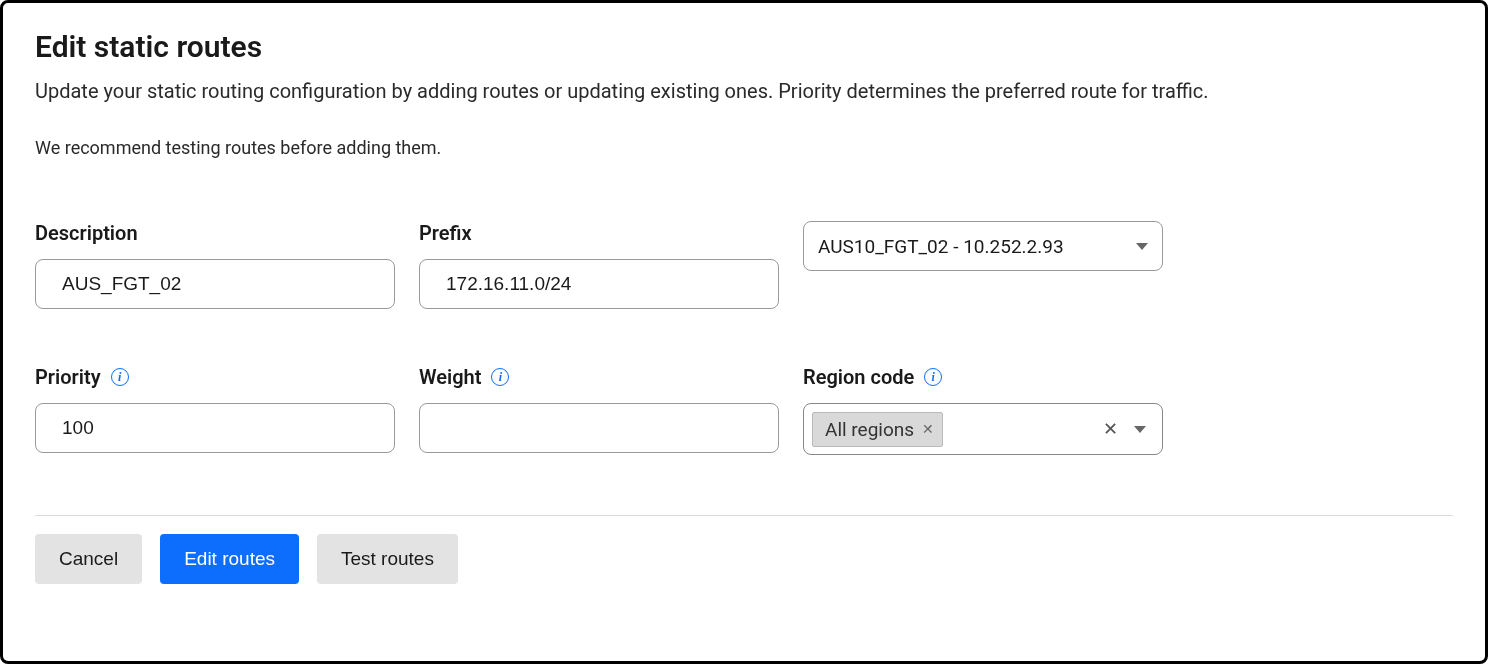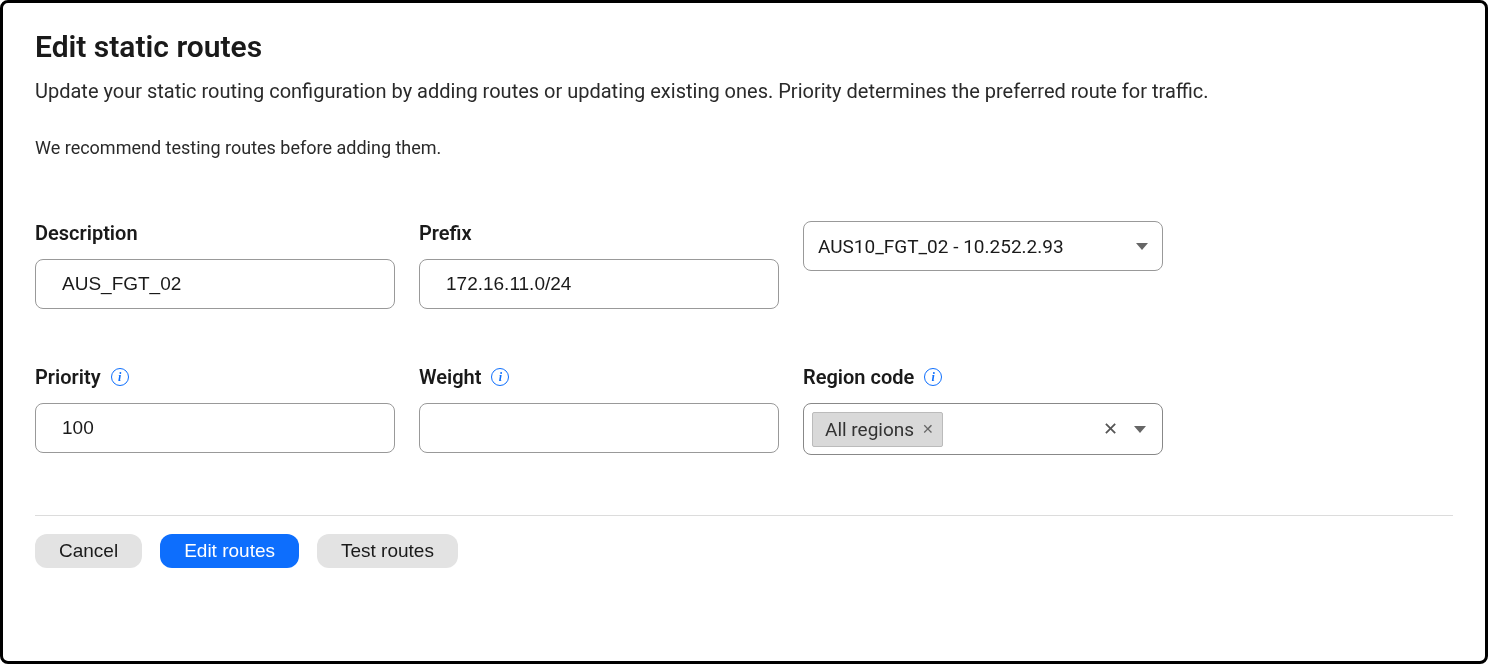--- a/index.html
+++ b/index.html
@@ -151,23 +151,23 @@
     .separator {
       border: none;
       border-top: 1px solid #dcdcdc;
       margin-bottom: 18px;
     }
     .button-row {
       display: flex;
       gap: 18px;
     }
     .btn {
-      height: 34px;
+      height: 50px;
       padding: 12px 24px;
-      border-radius: 12px;
+      border-radius: 4px;
       font-size: 19px;
       border: none;
       cursor: pointer;
       display: inline-flex;
       align-items: center;
       justify-content: center;
     }
     .btn-secondary {
       background: #e3e3e3;
       color: #1a1a1a;

